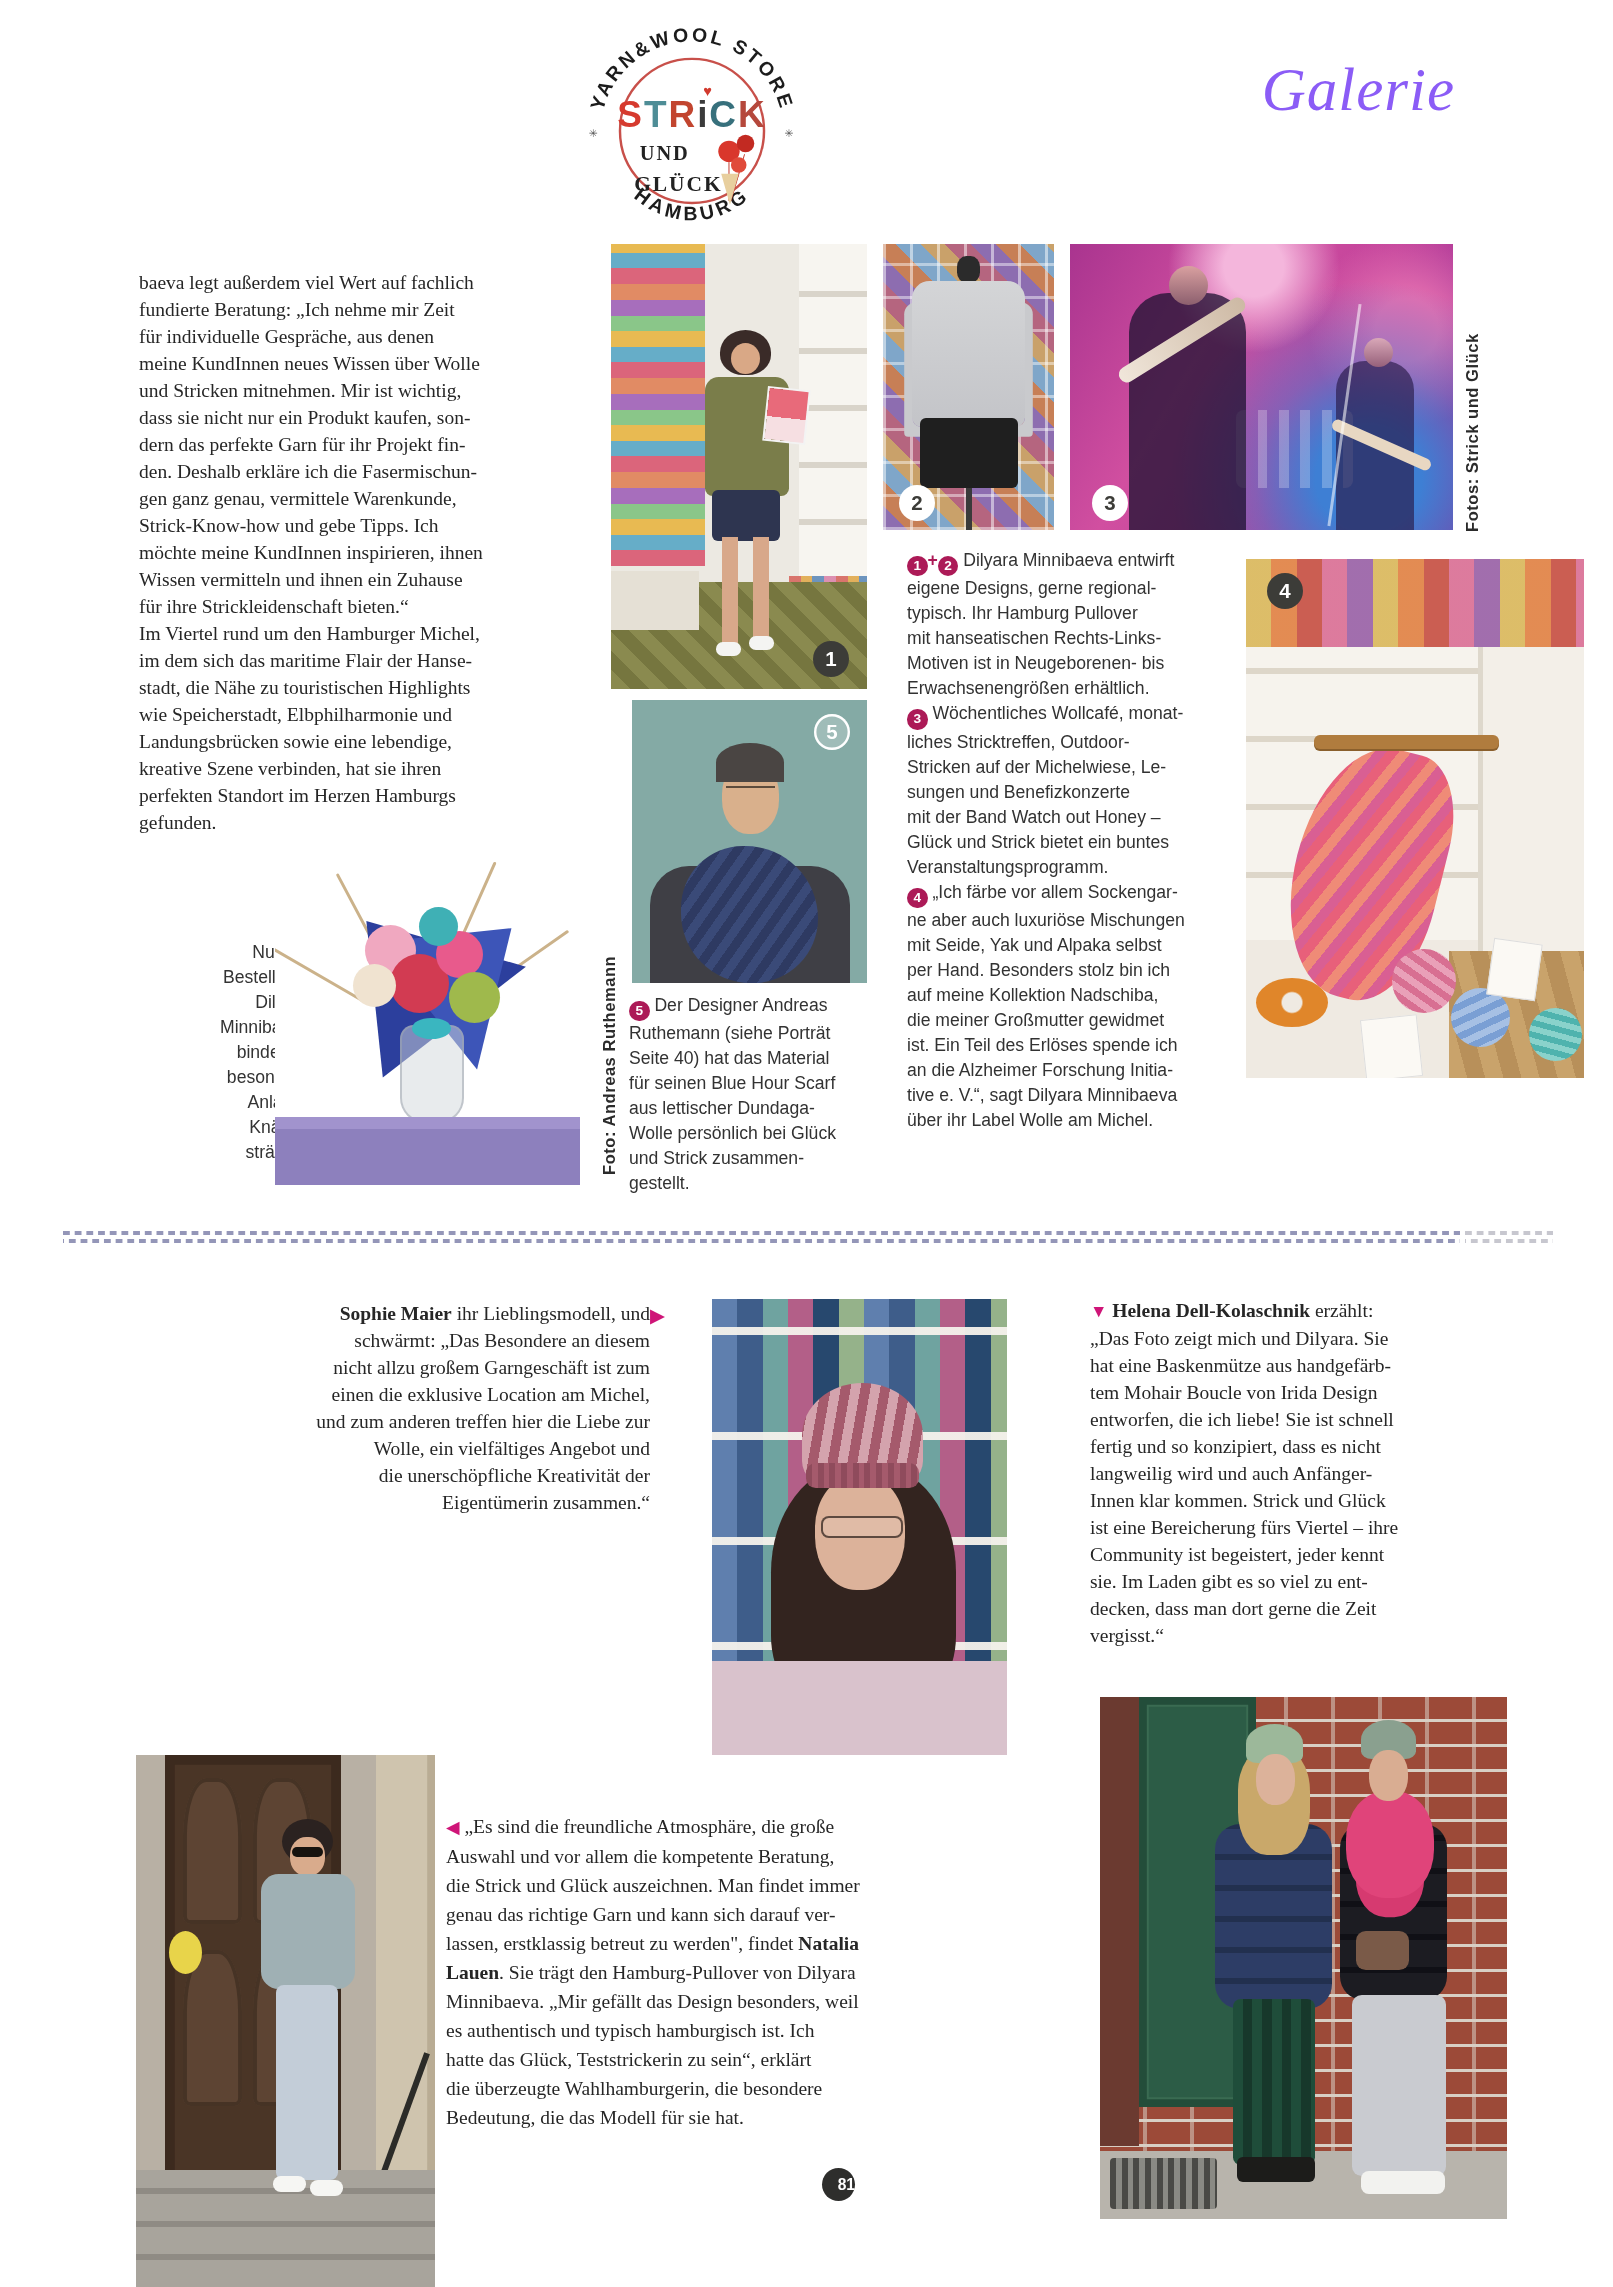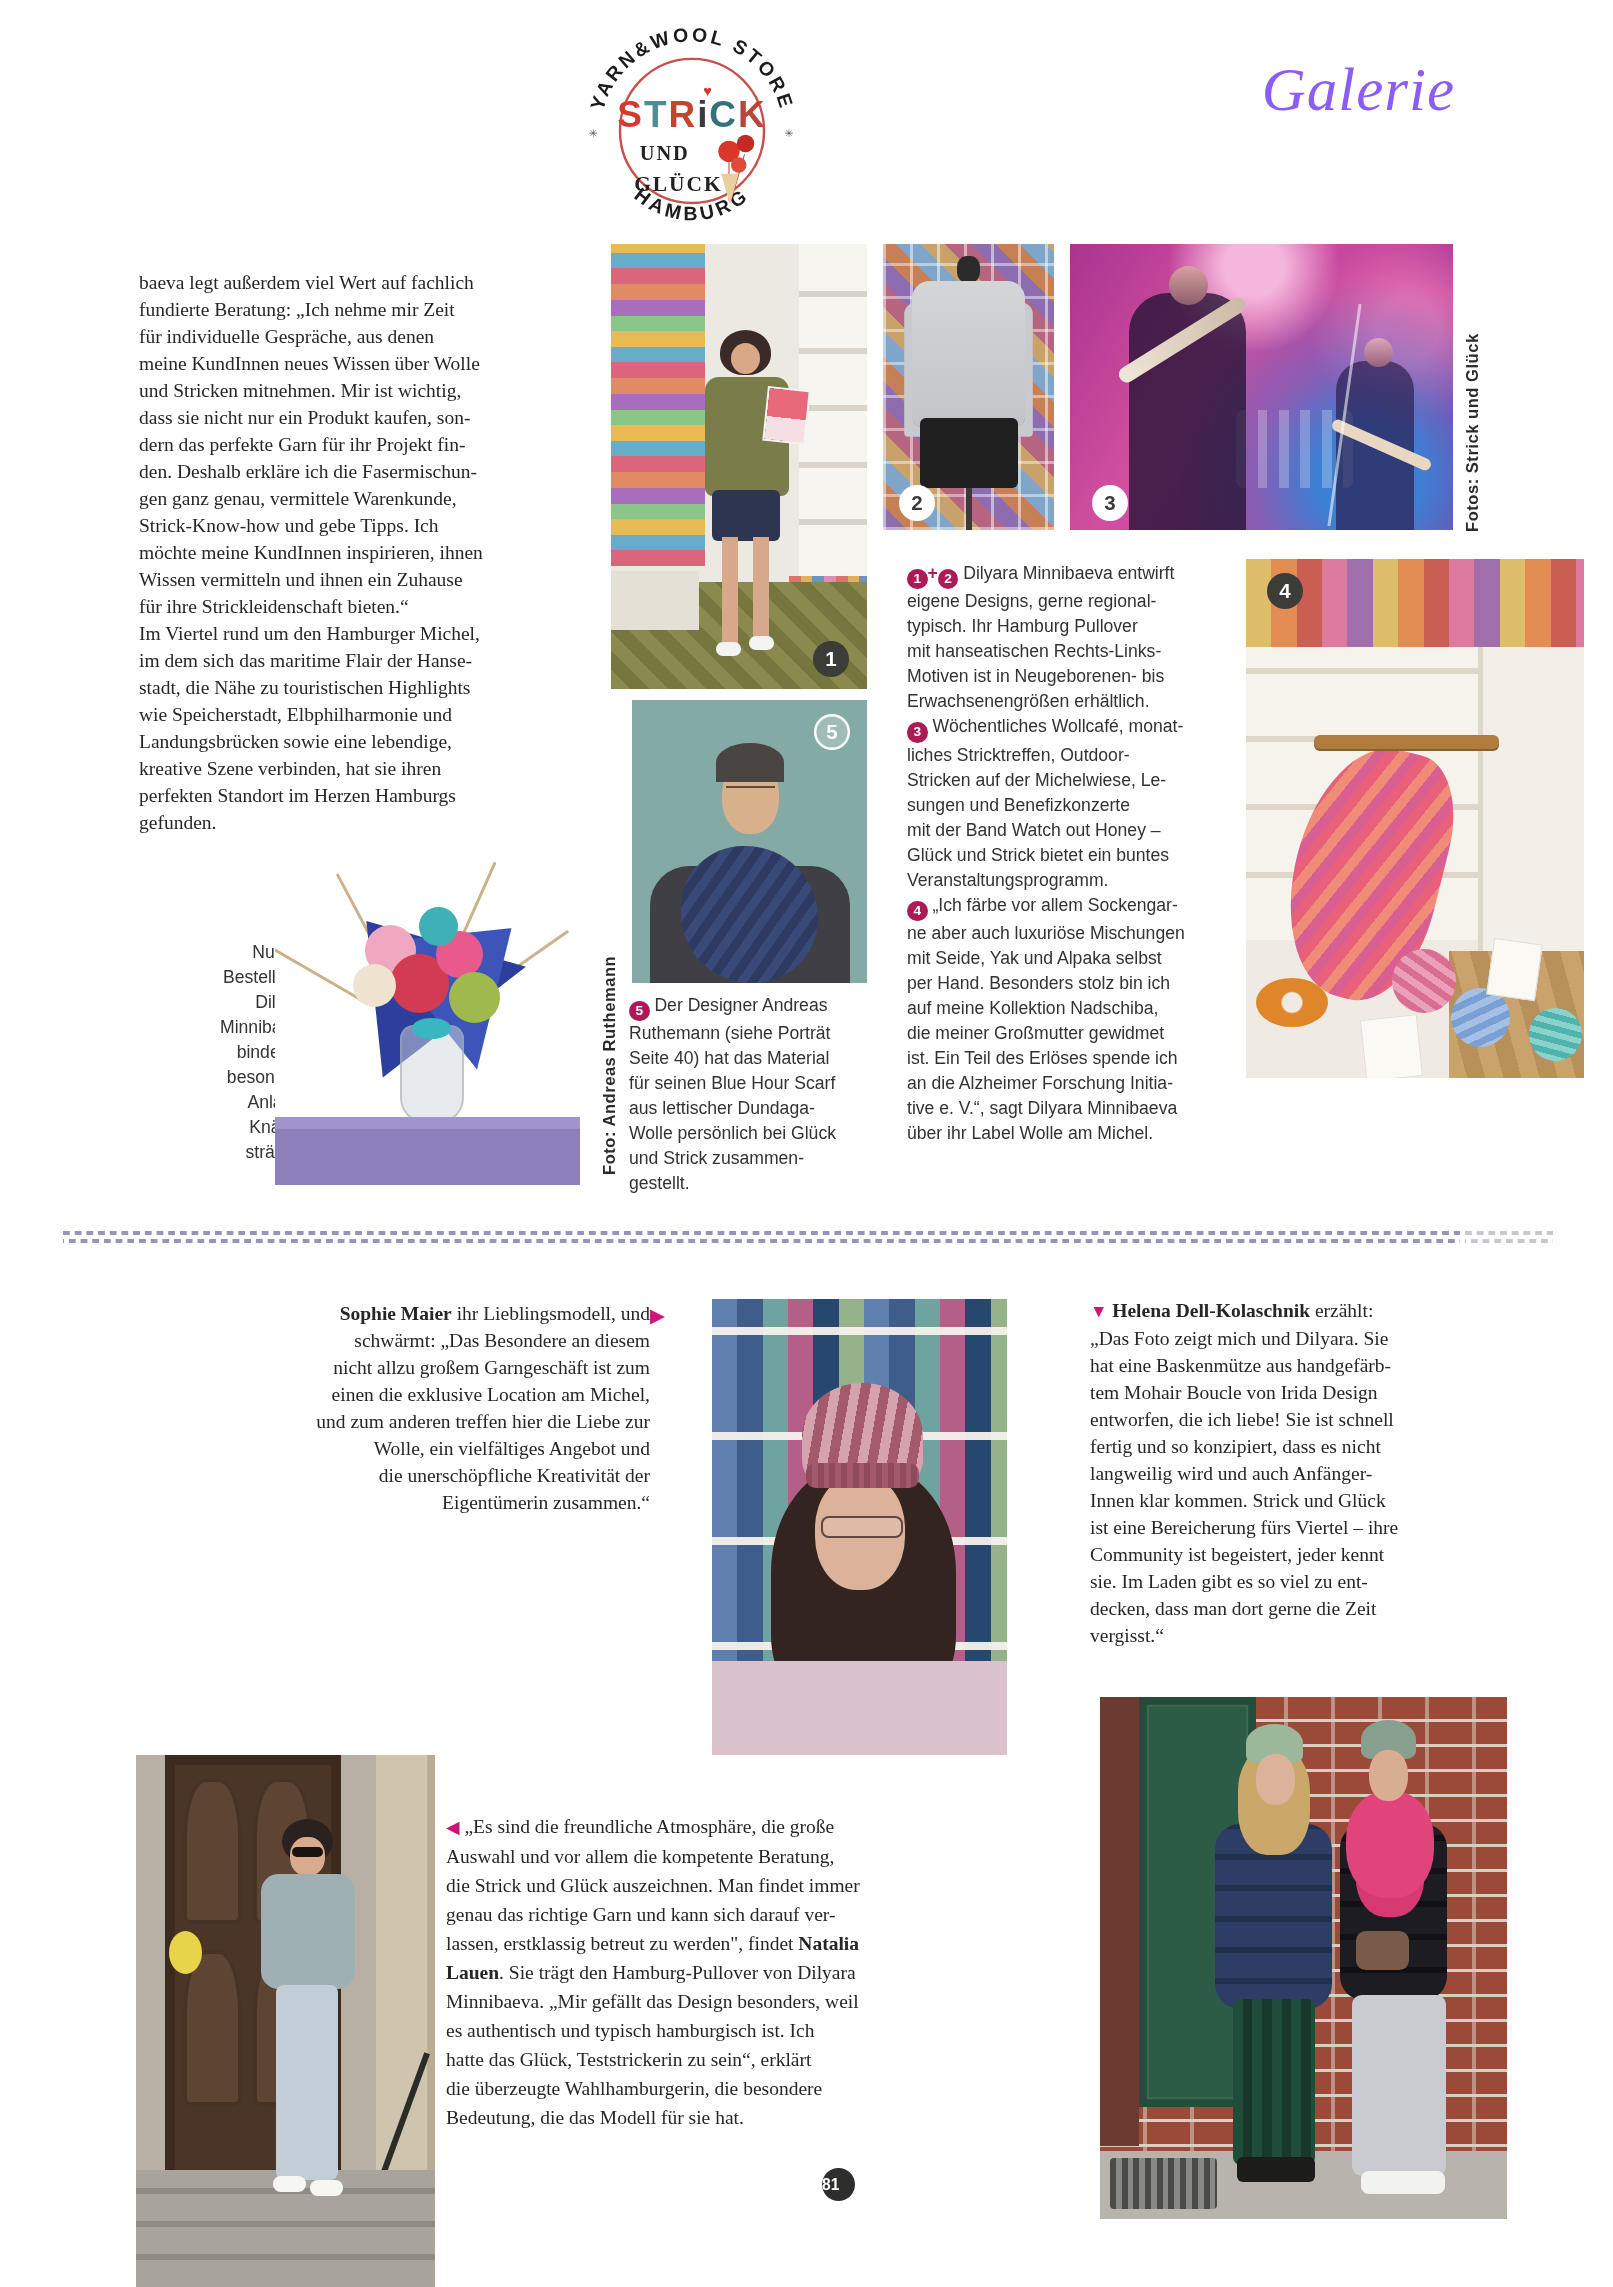--- a/index.html
+++ b/index.html
@@ -18,21 +18,21 @@
 
   
   .article{left:139px;top:269px;width:462px;font-size:19.5px;line-height:27px;color:#262626;}
 
   
   .order-cap{left:154px;top:940px;width:156px;font-size:17.6px;line-height:25px;color:#333;text-align:right;}
 
   
   .cap{font-size:17.6px;line-height:25px;color:#323232;}
   .cap p{margin:0;}
-  .cap-col{left:907px;top:561px;width:306px;}
+  .cap-col{left:907px;top:548px;width:306px;}
   .cap5{left:629px;top:993px;width:256px;}
   .nb{display:inline-flex;width:20.5px;height:20.5px;border-radius:50%;background:#ac1a57;color:#fff;
       font:bold 13.7px/20.5px "Liberation Sans",sans-serif;justify-content:center;align-items:center;
       vertical-align:-3.9px;}
   .plus{color:#ac1a57;font-weight:bold;}
 
   
   .quote{font-size:19.5px;color:#262626;}
   .q-sophie{left:244px;top:1300px;width:406px;line-height:27px;text-align:right;}
   .q-helena{left:1090px;top:1297px;width:402px;line-height:27px;}
@@ -54,21 +54,21 @@
                      repeating-linear-gradient(90deg,#c7c7cf 0 6.8px,transparent 6.8px 11.7px);
     background-size:11.7px 3.9px,11.7px 3.9px;background-position:0 0,5.9px 7.8px;background-repeat:repeat-x;}
 
   
   .pbadge{width:36px;height:36px;border-radius:50%;text-align:center;
           font:bold 20.5px/36px "Liberation Sans",sans-serif;}
   .pb-dark{background:#3c3c38;color:#fff;}
   .pb-light{background:#fff;color:#3c3c38;}
   .pb-ghost{background:rgba(255,255,255,.22);color:#fff;box-shadow:inset 0 0 0 2.4px #fff;}
   .pagenum{left:822px;top:2168px;width:33px;height:33px;border-radius:50%;background:#2e2e2c;color:#fff;
-           font:bold 15.6px/33px "Liberation Sans",sans-serif;text-align:left;}
+           font:bold 15.6px/33px "Liberation Sans",sans-serif;text-align:right;}
 
   
   .photo{overflow:hidden;}
 
   
   .photo1{left:611px;top:244px;width:256px;height:445px;background:#ece9e2;}
   .p1-yarnwall{position:absolute;left:0;top:0;width:94px;height:322px;
     background:repeating-linear-gradient(0deg,#d94f6a 0 15.6px,#4fa3c4 15.6px 31px,#e8b23a 31px 47px,#7ac07a 47px 62px,#9b59b6 62px 78px,#e07b4f 78px 94px),
                repeating-linear-gradient(90deg,rgba(255,255,255,.45) 0 2.9px,transparent 2.9px 23.4px);
     background-blend-mode:multiply;opacity:.85;}

